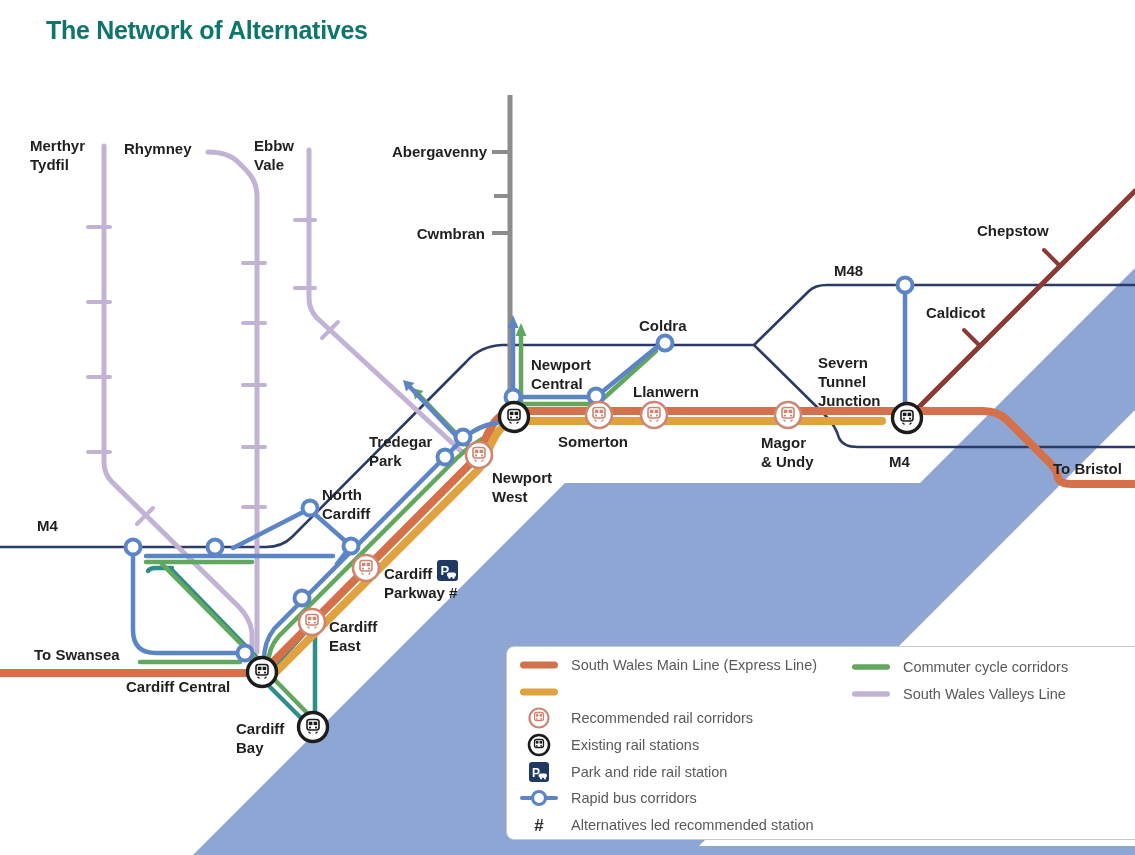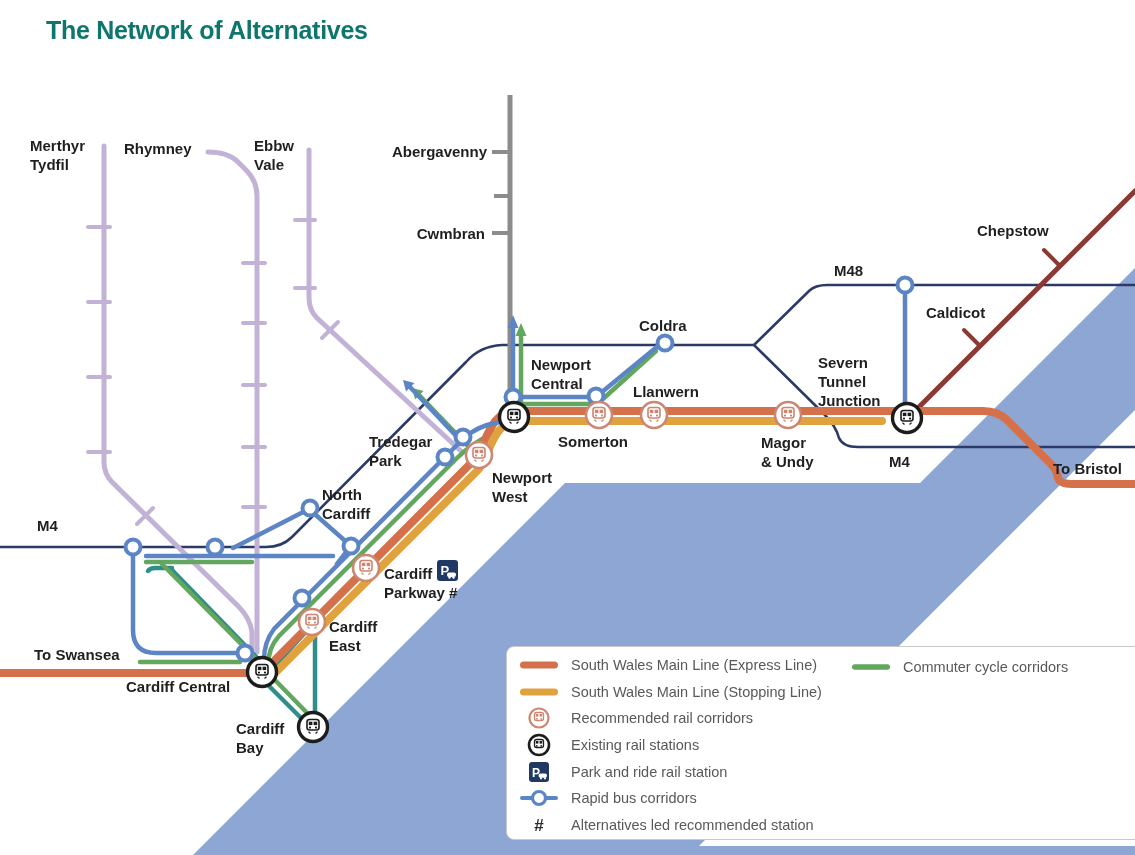--- a/index.html
+++ b/index.html
@@ -274,21 +274,20 @@
             </svg>
           </span>
           <span class="ltext">South Wales Main Line (Express Line)</span>
         </div>
         <div class="lrow">
           <span class="sw">
             <svg width="44" height="24">
               <rect x="3" y="8.5" width="38" height="7" rx="3.5" fill="#e0a23e"></rect>
             </svg>
           </span>
-          <span class="ltext">South Wales Main Line (Stopping Line)</span>
         </div>
         <div class="lrow">
           <span class="sw">
             <svg width="44" height="24">
               <circle cx="22" cy="12" r="9.5" fill="#fff" stroke="#cc8672" stroke-width="2.2"></circle>
               <rect x="17.5" y="6.5" width="9" height="8" rx="2" fill="none" stroke="#cc8672" stroke-width="1.3"></rect>
               <rect x="18.8" y="8" width="2.6" height="2.6" fill="#cc8672"></rect>
               <rect x="22.6" y="8" width="2.6" height="2.6" fill="#cc8672"></rect>
               <circle cx="19.8" cy="12.8" r="0.9" fill="#cc8672"></circle>
               <circle cx="24.2" cy="12.8" r="0.9" fill="#cc8672"></circle>
@@ -341,15 +340,23 @@
       </div>
     <div class="lcol lcol2" id="legend-col-2">
         <div class="lrow">
           <span class="sw">
             <svg width="44" height="24">
               <rect x="3" y="9.25" width="38" height="5.5" rx="2.75" fill="#62a75d"></rect>
             </svg>
           </span>
           <span class="ltext">Commuter cycle corridors</span>
         </div>
+        <div class="lrow">
+          <span class="sw">
+            <svg width="44" height="24">
+              <rect x="3" y="9.25" width="38" height="5.5" rx="2.75" fill="#c2b3d6"></rect>
+            </svg>
+          </span>
+          <span class="ltext">South Wales Valleys Line</span>
+        </div>
       </div>
   </div>
 </div>
 
 </body></html>

